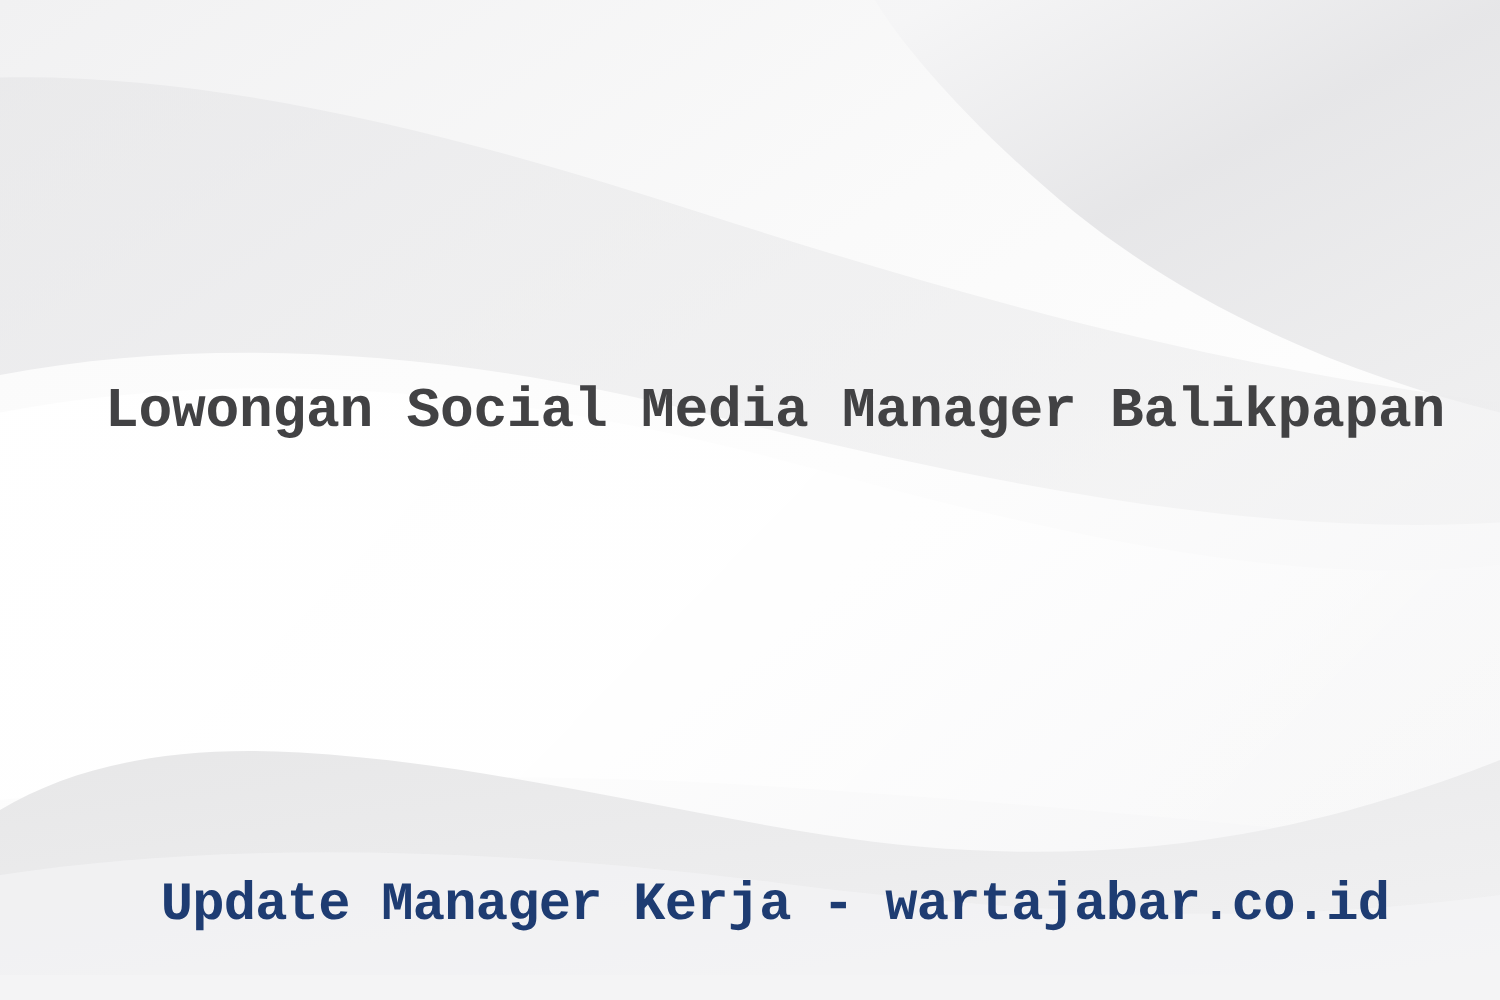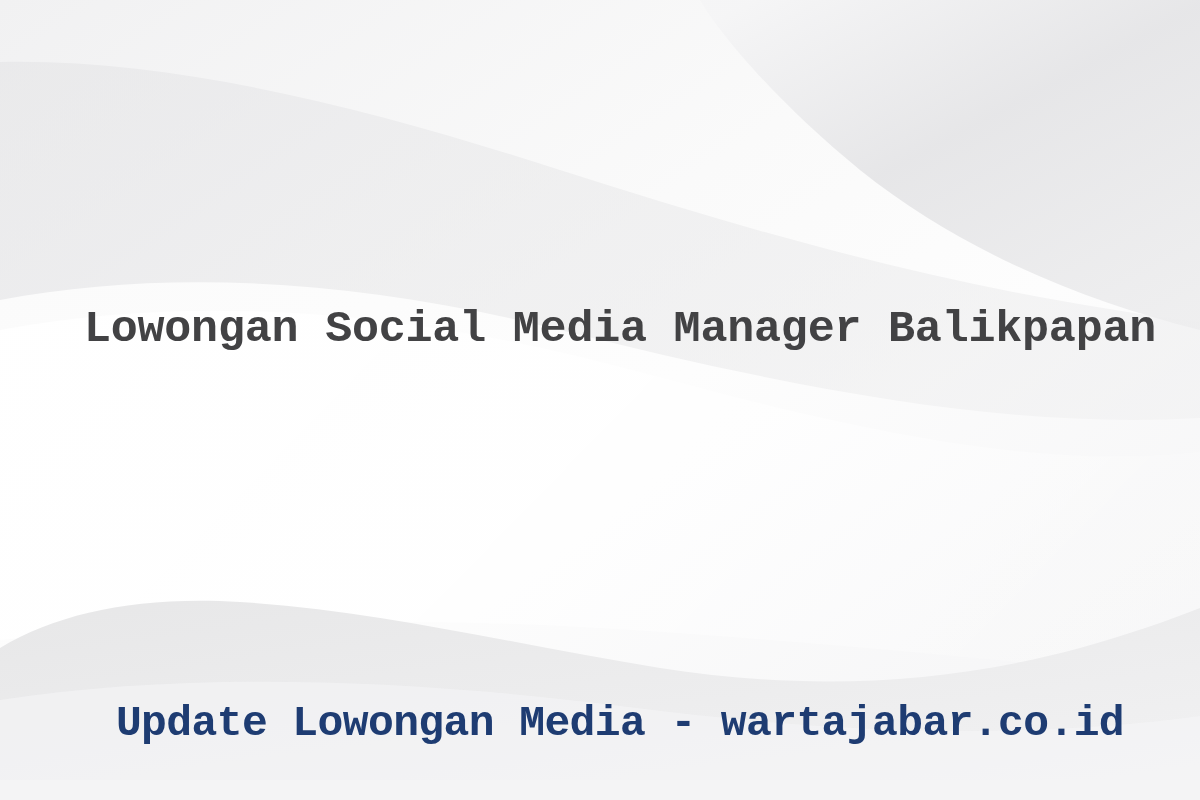--- a/index.html
+++ b/index.html
@@ -142,17 +142,17 @@
     <path d="M0,700 C180,672 400,678 620,706 C840,734 1020,740 1200,716 L1200,800 L0,800 Z" fill="#f6f6f7" opacity="0.55"></path>
   </svg>
 
   <div id="content">
 
     <div id="headline-wrap">
       <h1 id="headline">Lowongan Social Media Manager Balikpapan</h1>
     </div>
 
     <div id="footer-wrap">
-      <p id="footer-text">Update Lowongan Media - wartajabar.co.id</p>
+      <p id="footer-text">Update Manager Kerja - wartajabar.co.id</p>
     </div>
 
   </div>
 </div>
 
 </body></html>

